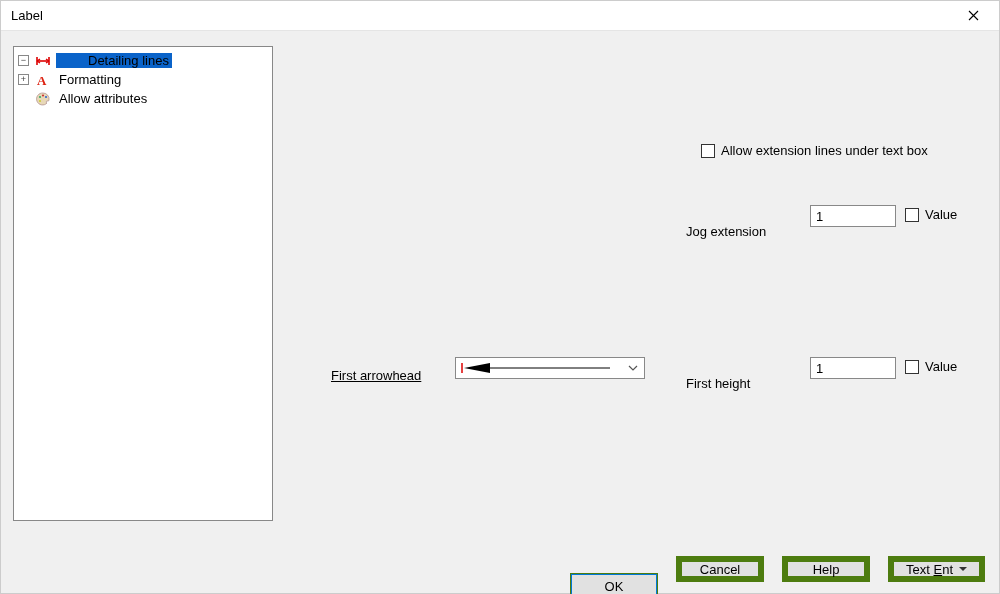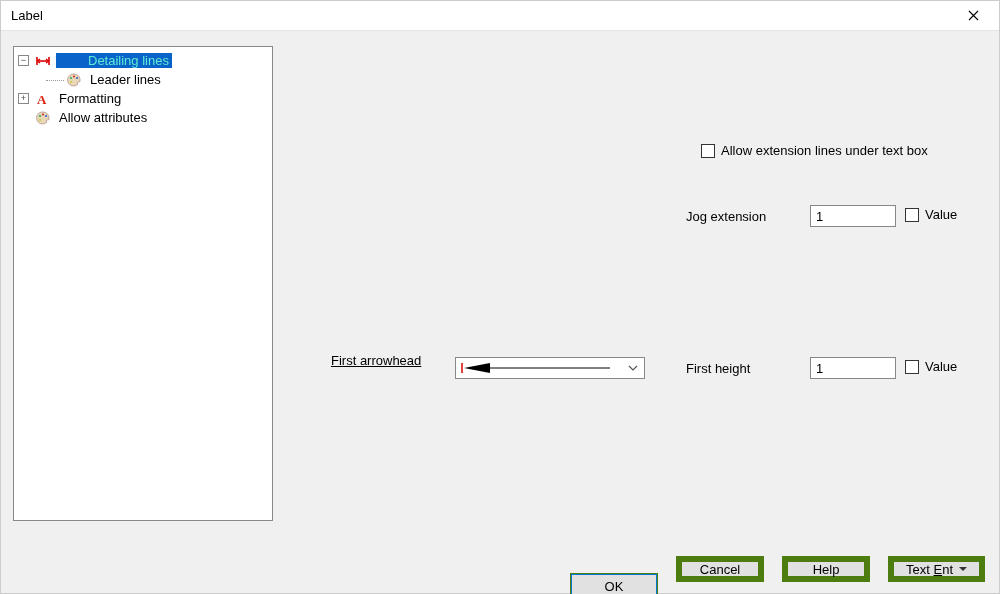--- a/index.html
+++ b/index.html
@@ -93,29 +93,30 @@
     display: inline-flex;
     align-items: center;
     justify-content: center;
     margin-right: 3px;
   }
   .tree .label {
     padding: 0 3px;
   }
   .tree .selected .label {
     background: #0a63c9;
-    color: #5eead4;
+    color: #000000;
     padding-left: 32px;
   }
   .tree .children { padding-left: 28px; }
 
   
   .form-label {
     position: absolute;
     font-size: 13px;
+    margin-top: 15px;
   }
   .checkbox {
     position: absolute;
     display: flex;
     align-items: center;
     gap: 6px;
   }
   .checkbox-box {
     width: 14px;
     height: 14px;
@@ -220,35 +221,20 @@
               <span class="icon">
                 <svg width="16" height="16" viewBox="0 0 16 16">
                   <path d="M2 4 L2 12 M14 4 L14 12" stroke="#d00" stroke-width="1.6"></path>
                   <path d="M2 8 L14 8" stroke="#d00" stroke-width="1.6"></path>
                   <path d="M2 8 L5 6 M2 8 L5 10 M14 8 L11 6 M14 8 L11 10" stroke="#d00" stroke-width="1.3"></path>
                 </svg>
               </span>
               <span class="label">Detailing lines</span>
             </div>
             <ul class="children">
-              <li>
-                <div class="row">
-                  <span class="dotline"></span>
-                  <span class="icon">
-                    <svg width="16" height="16" viewBox="0 0 16 16">
-                      <path d="M8 2a6 6 0 1 0 4 10c-1 0-1-2 0-2h1a1 1 0 0 0 1-1 6 6 0 0 0-6-7z" fill="#e8d8b8" stroke="#a88" stroke-width="0.7"></path>
-                      <circle cx="5" cy="6" r="1.1" fill="#3a6"></circle>
-                      <circle cx="8" cy="4.5" r="1.1" fill="#c33"></circle>
-                      <circle cx="11" cy="6" r="1.1" fill="#36c"></circle>
-                      <circle cx="5" cy="10" r="1.1" fill="#cc3"></circle>
-                    </svg>
-                  </span>
-                  <span class="label">Leader lines</span>
-                </div>
-              </li>
             </ul>
           </li>
           <li>
             <div class="row">
               <span class="toggle">+</span>
               <span class="icon">
                 <svg width="16" height="16" viewBox="0 0 16 16">
                   <text x="2" y="13" font-size="13" font-weight="bold" fill="#d21" font-family="Georgia, serif">A</text>
                 </svg>
               </span>

